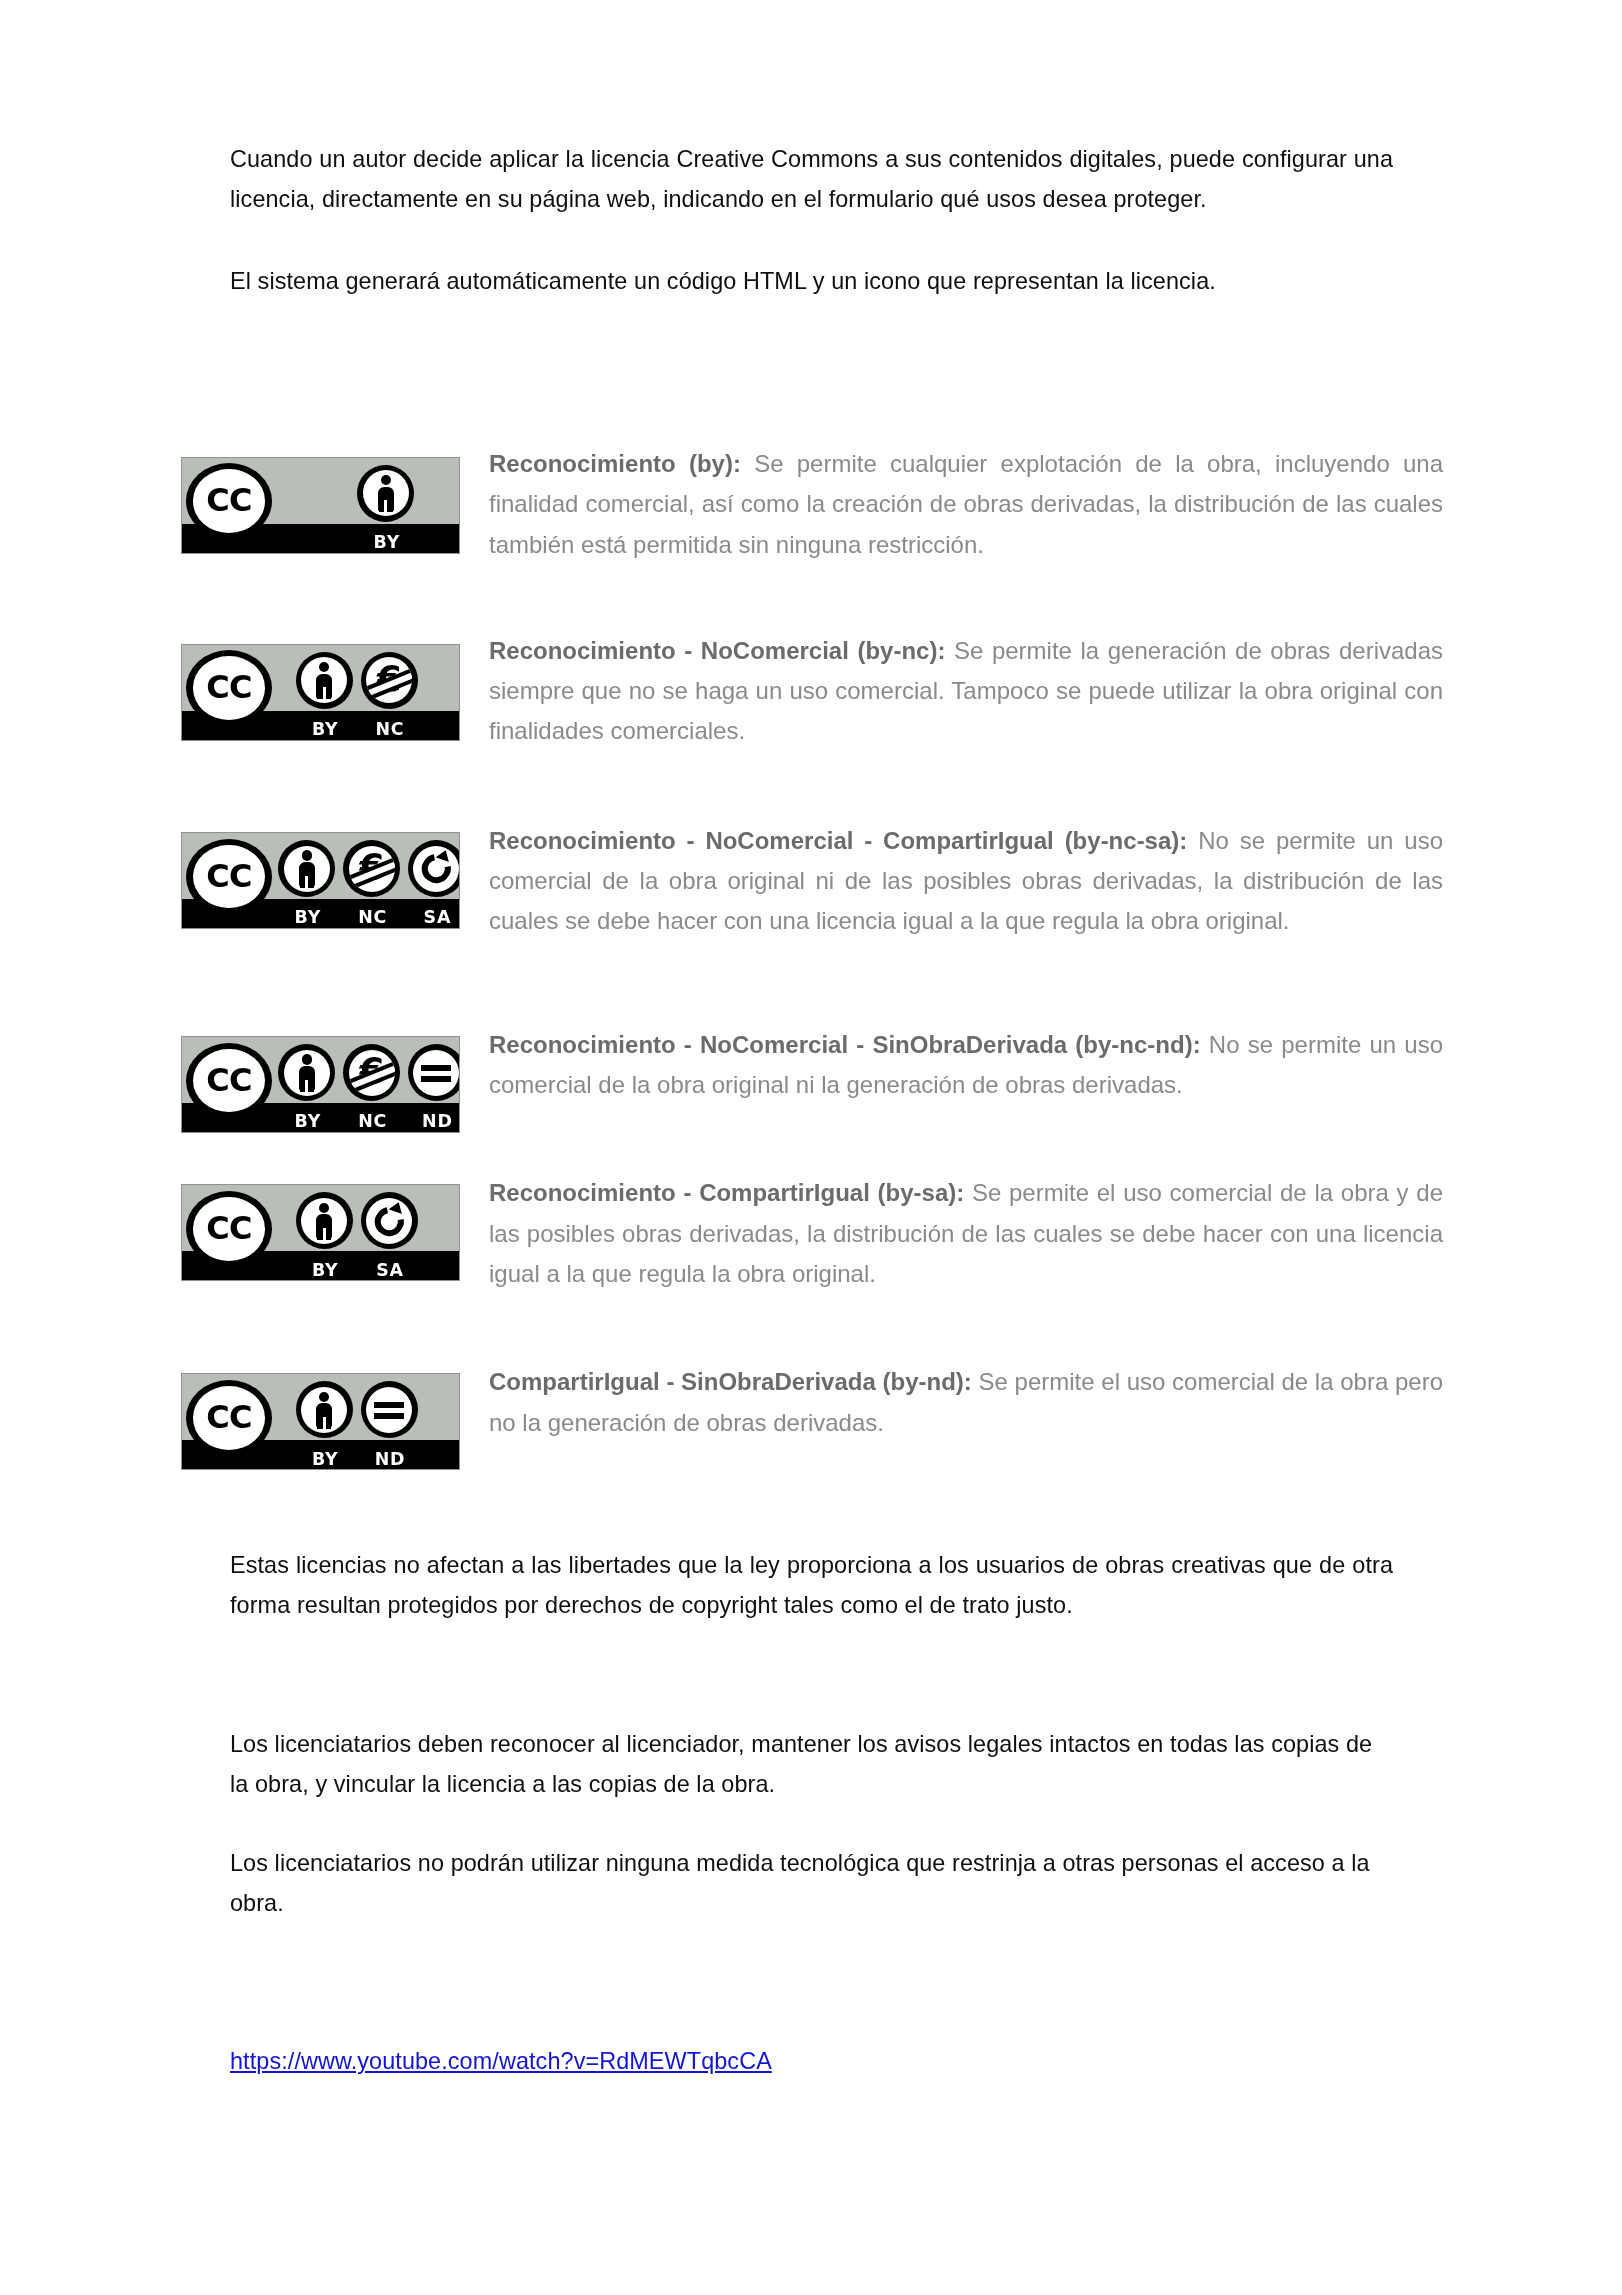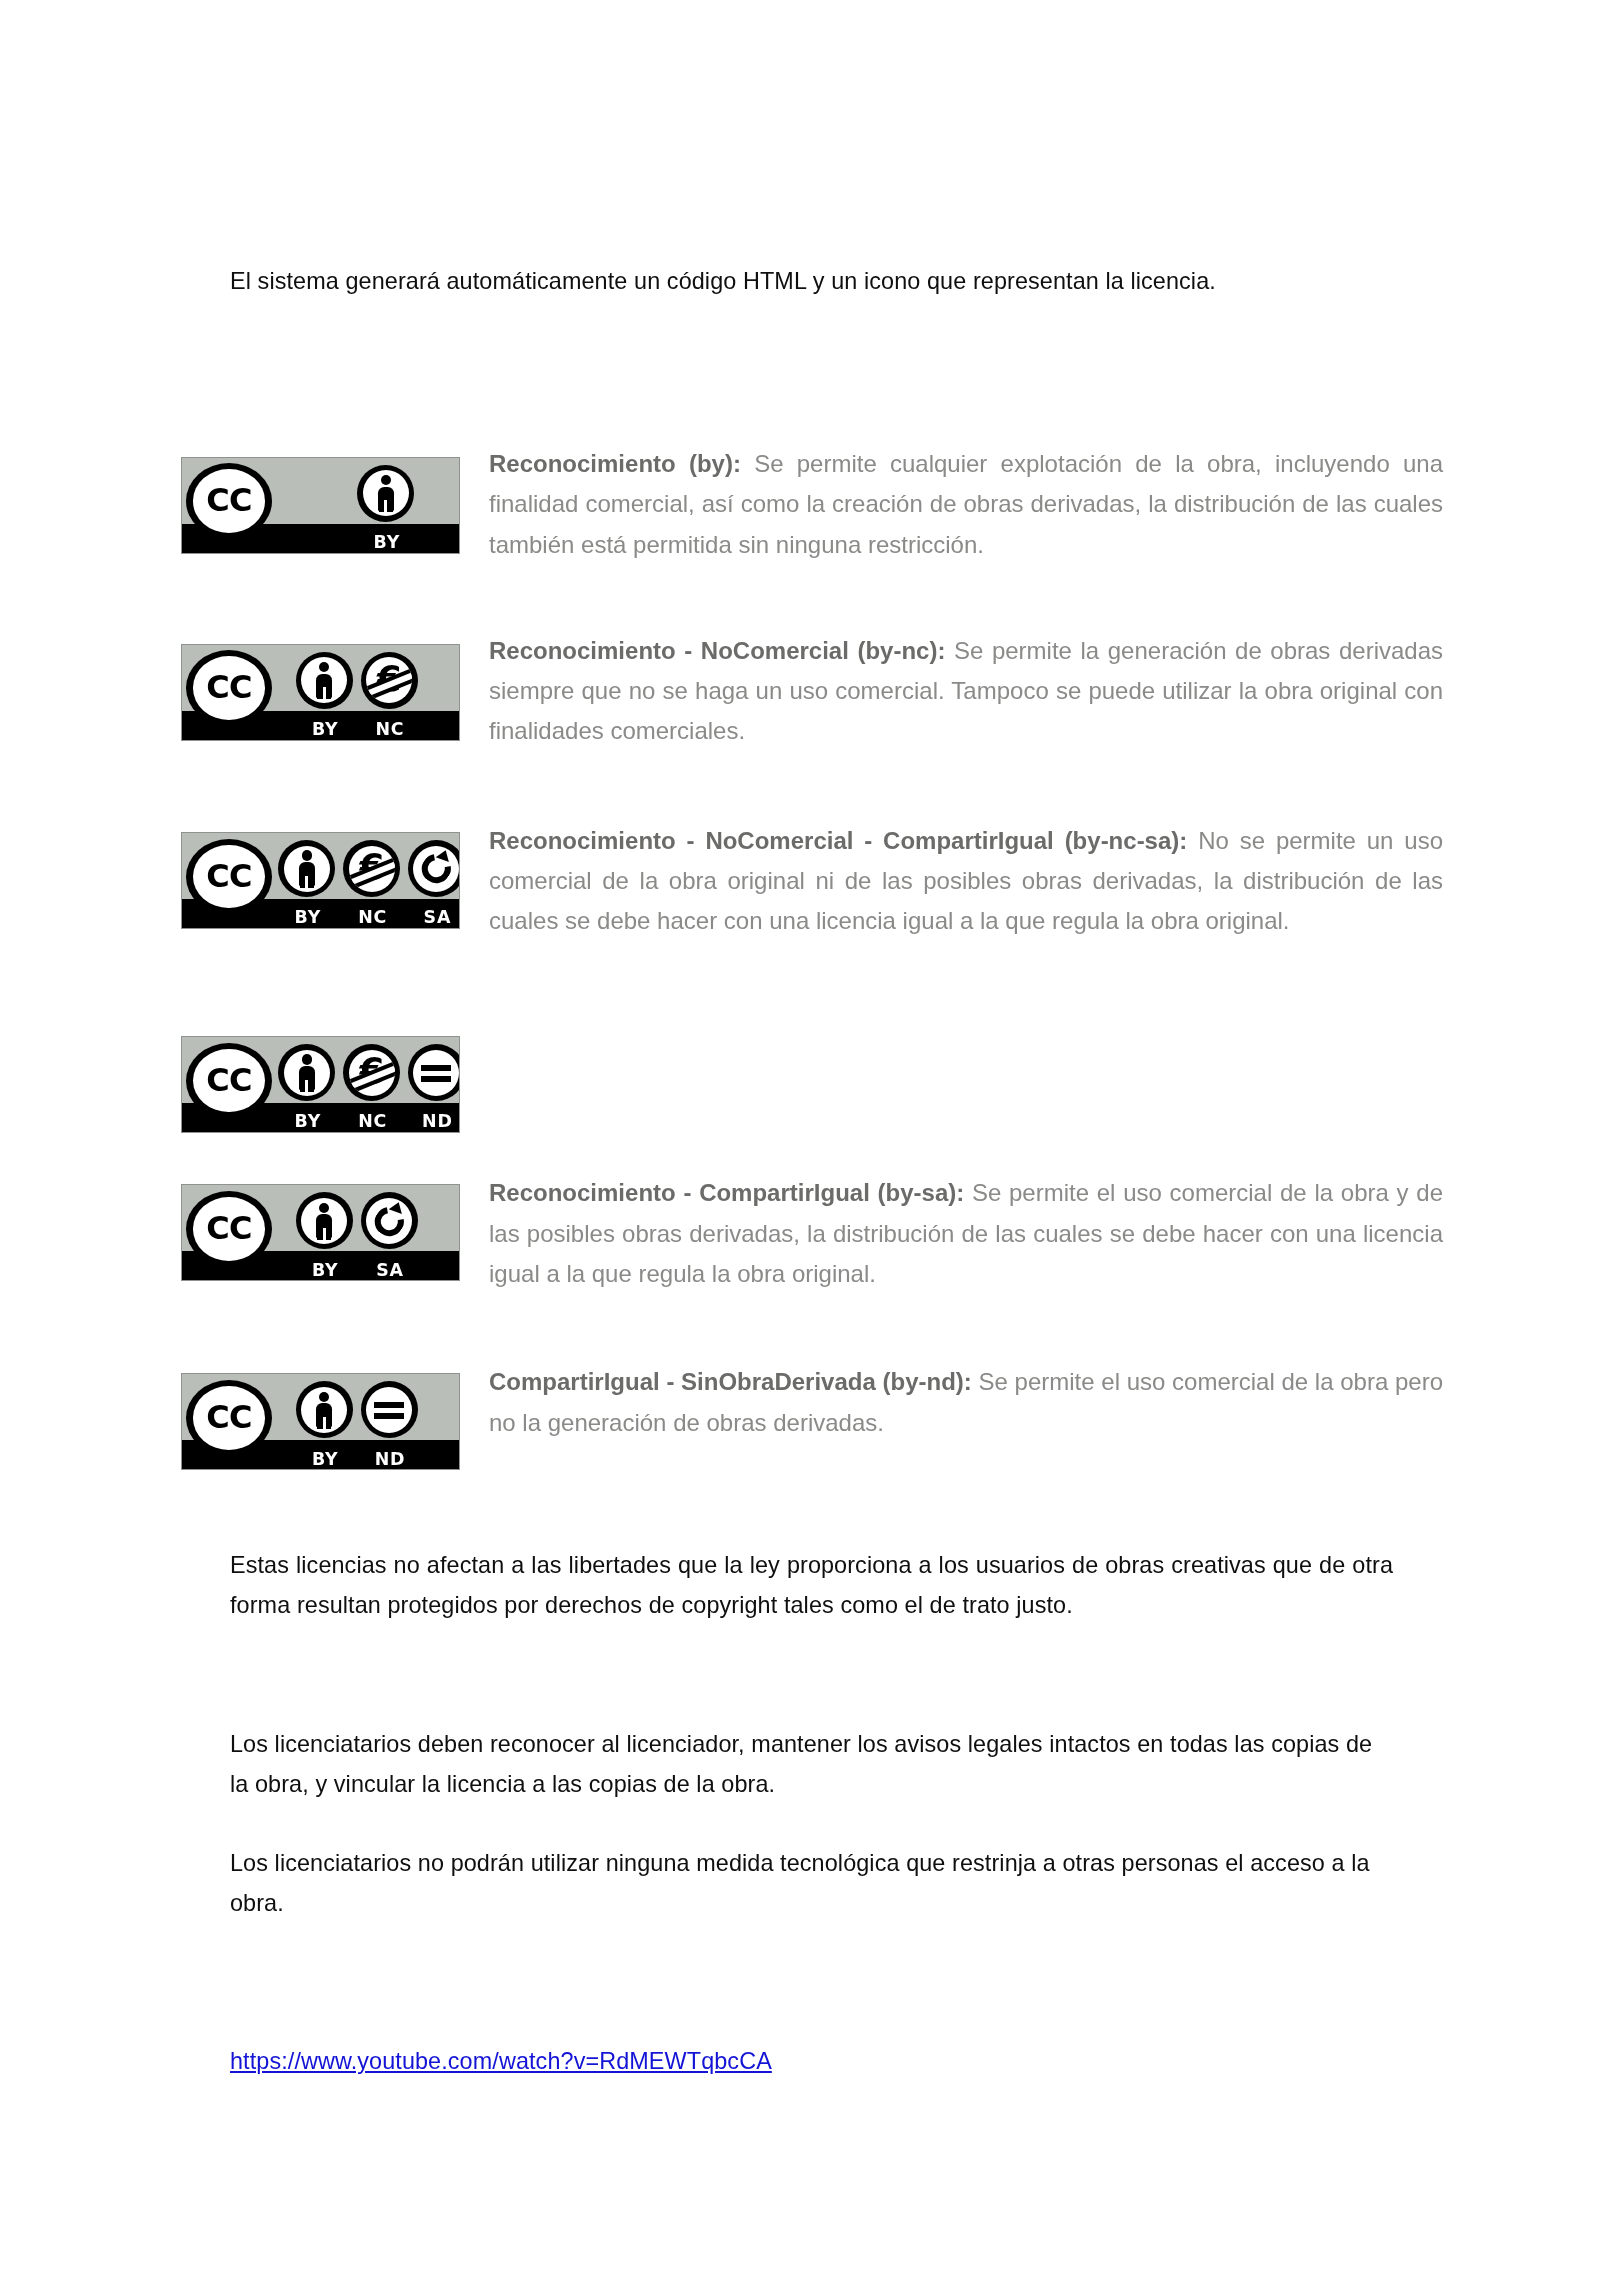--- a/index.html
+++ b/index.html
@@ -290,20 +290,23 @@
     background: #000;
   }
   .g-equals .b1 { top: 15px; }
   .g-equals .b2 { top: 26px; }
 </style>
 </head>
 <body>
 
 <div class="page">
 
+  <div class="doc-body" style="top:139px;">
+    <p class="para justify">Cuando un autor decide aplicar la licencia Creative Commons a sus contenidos digitales, puede configurar una licencia, directamente en su página web, indicando en el formulario qué usos desea proteger.</p>
+  </div>
 
   <div class="doc-body" style="top:261px;">
     <p class="para left">El sistema generará automáticamente un código HTML y un icono que representan la licencia.</p>
   </div>
 
   <div class="licenses">
 
     <div class="lic-row" style="height:190px;">
       <div class="lic-badge-slot" style="top:12.7px;">
         <div class="cc-badge">
@@ -463,20 +466,23 @@
                   <div class="face g-equals">
                 <span class="b1"></span>
                     <span class="b2"></span>
               </div>
                 </div>
               <div class="cap">ND</div>
             </div>
           </div>
         </div>
       </div>
+      <div class="lic-text" style="top:-3.2px;">
+        <span class="lic-title">Reconocimiento - NoComercial - SinObraDerivada (by-nc-nd):</span><span> No se permite un uso comercial de la obra original ni la generación de obras derivadas.</span>
+      </div>
     </div>
 
     <div class="lic-row" style="height:189px;">
       <div class="lic-badge-slot" style="top:6.3px;">
         <div class="cc-badge">
           <div class="bar"></div>
           <div class="icons">
             <div class="cc-mark">
               <div class="ring"></div>
               <div class="inner">

